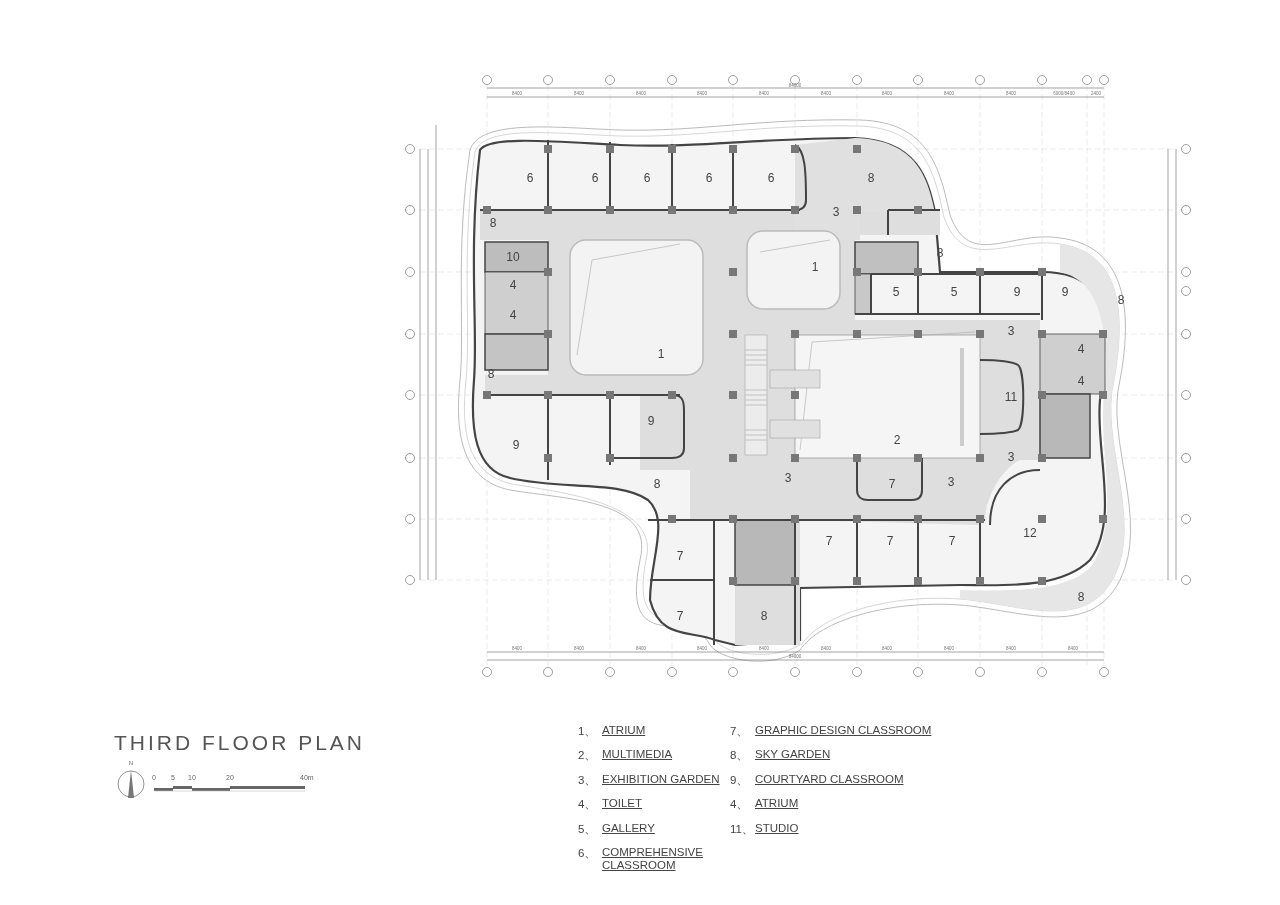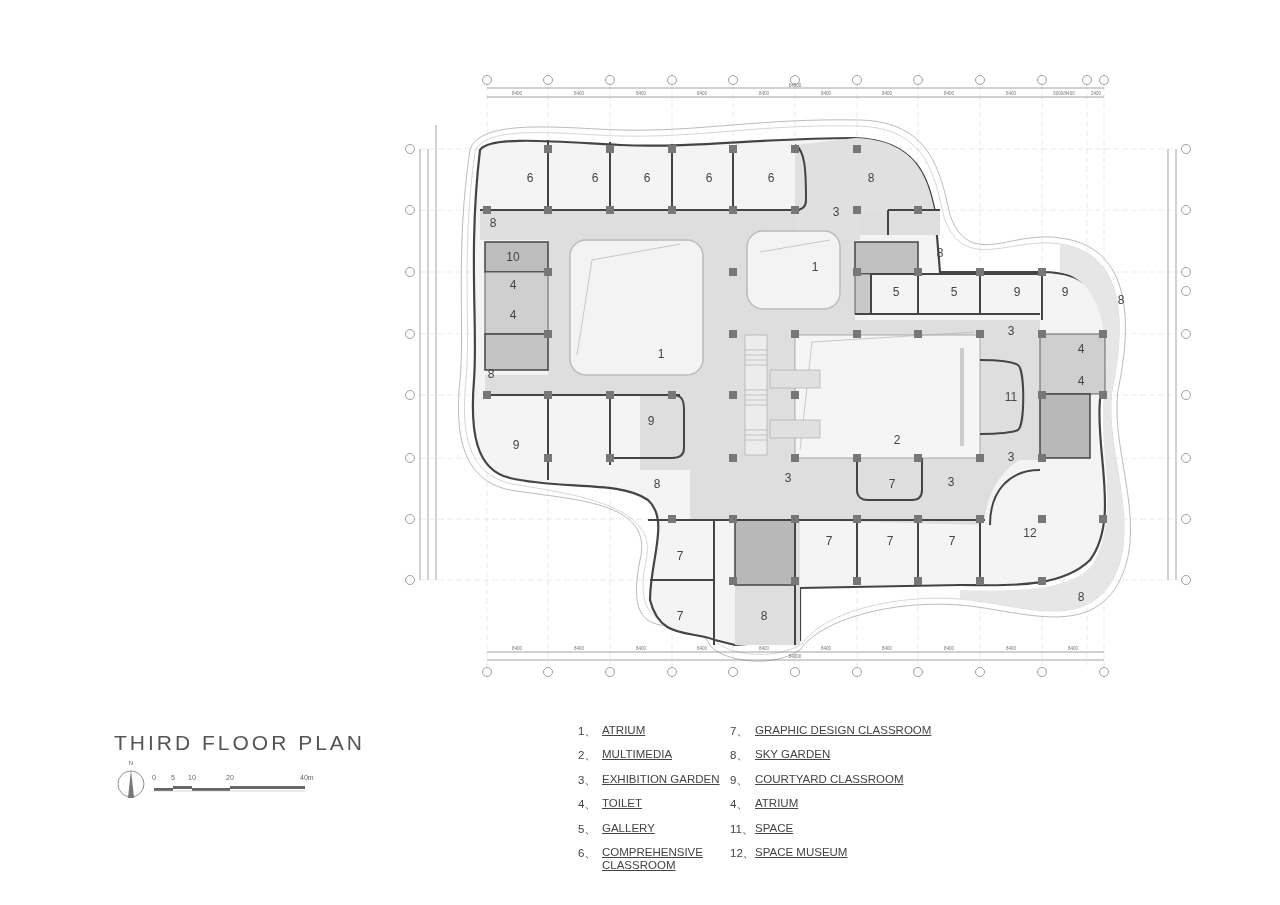--- a/index.html
+++ b/index.html
@@ -387,19 +387,15 @@
   <div class="row">
       <span class="num">9、</span>
       <span class="lbl">COURTYARD CLASSROOM</span>
     </div>
   <div class="row">
       <span class="num">4、</span>
       <span class="lbl">ATRIUM</span>
     </div>
   <div class="row">
       <span class="num">11、</span>
-      <span class="lbl">SPACE</span>
-    </div>
-  <div class="row">
-      <span class="num">12、</span>
-      <span class="lbl">SPACE MUSEUM</span>
+      <span class="lbl">STUDIO</span>
     </div>
 </div>
 
 </body></html>

